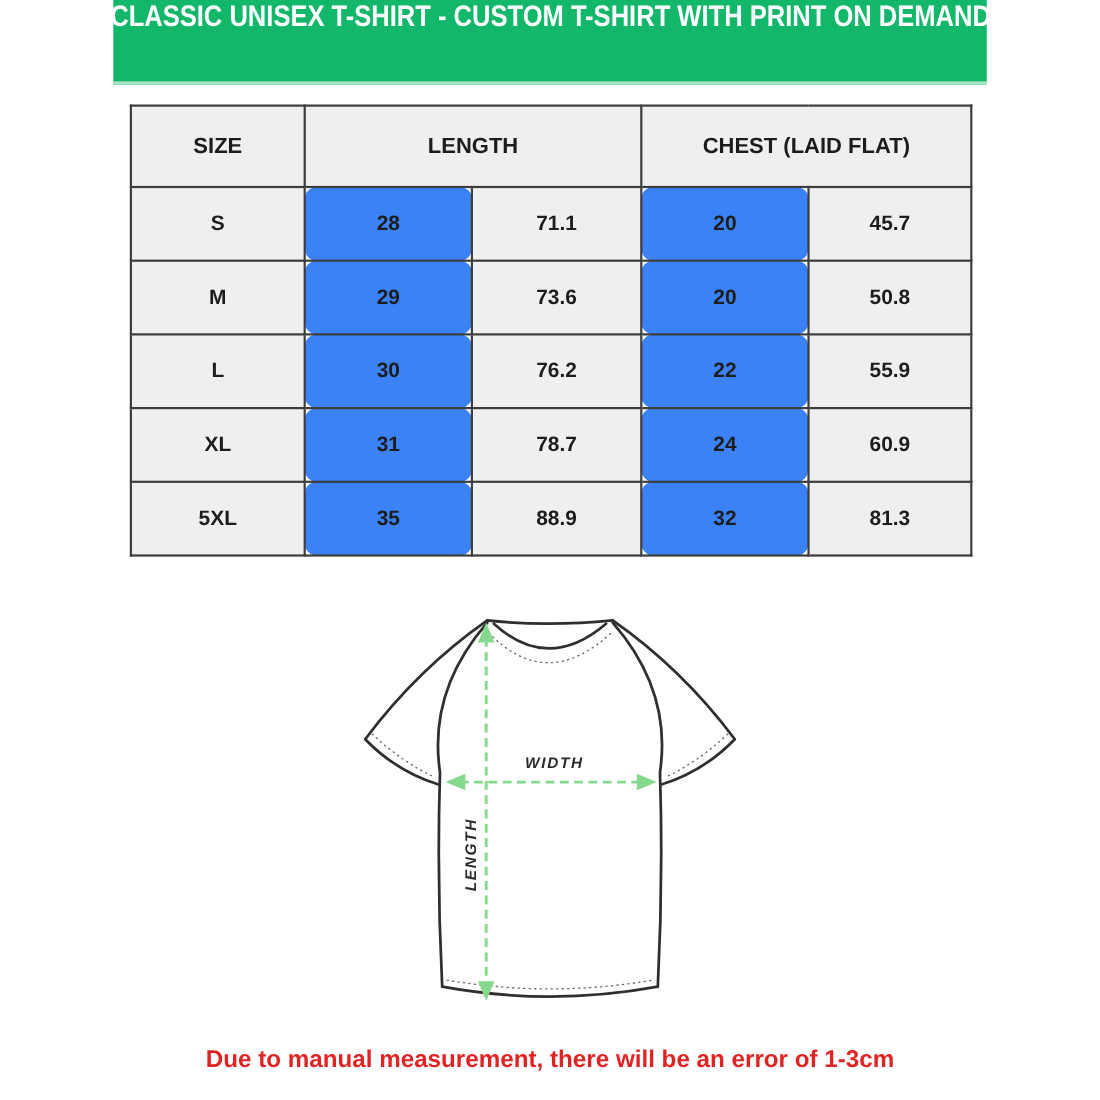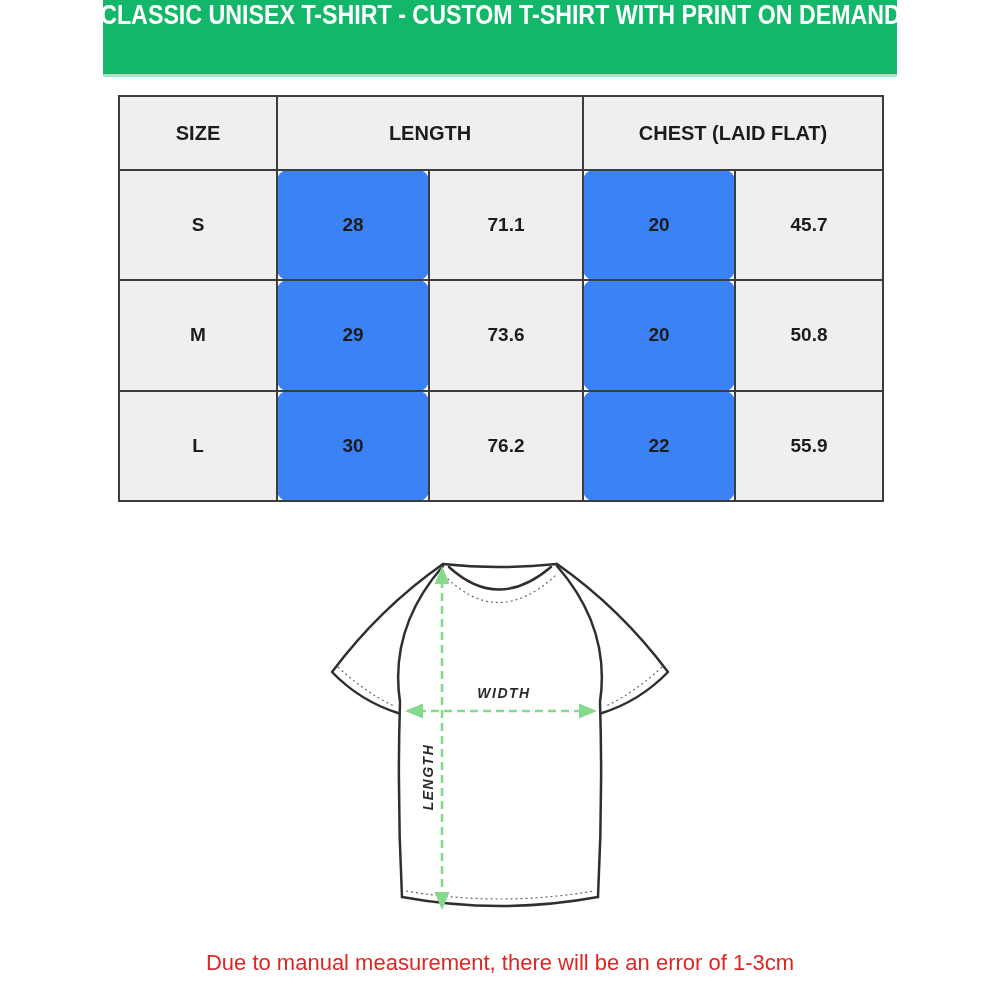--- a/index.html
+++ b/index.html
@@ -43,21 +43,21 @@
   .diagram { position:absolute; left:300px; top:540px; width:400px; height:400px;font-style:italic; }
   .diagram svg { display:block; }
   .dim-label {
     font-family:"Liberation Sans", sans-serif;
     font-size:14px; font-weight:bold; letter-spacing:1.5px; fill:#2b2b2b;
   }
 
   
   .footer-note {
     position:absolute; left:0; top:950px; width:1000px;
-    text-align:center; color:#e02424; font-weight:normal; font-size:22px;
+    text-align:center; color:#e02424; font-weight:bold; font-size:22px;
   }
 </style>
 </head>
 <body>
 
 <div class="banner">
   <div class="banner-title">CLASSIC UNISEX T-SHIRT - CUSTOM T-SHIRT WITH PRINT ON DEMAND</div>
 </div>
 
 <table class="size-table">
@@ -89,20 +89,34 @@
       <td class="c-gray thin-left">73.6</td>
       <td class="c-white">20</td>
       <td class="c-gray thin-left">50.8</td>
     </tr>
     <tr>
       <td class="c-gray">L</td>
       <td class="c-white">30</td>
       <td class="c-gray thin-left">76.2</td>
       <td class="c-white">22</td>
       <td class="c-gray thin-left">55.9</td>
+    </tr>
+    <tr>
+      <td class="c-gray">XL</td>
+      <td class="c-white">31</td>
+      <td class="c-gray thin-left">78.7</td>
+      <td class="c-white">24</td>
+      <td class="c-gray thin-left">60.9</td>
+    </tr>
+    <tr>
+      <td class="c-gray">5XL</td>
+      <td class="c-white">35</td>
+      <td class="c-gray thin-left">88.9</td>
+      <td class="c-white">32</td>
+      <td class="c-gray thin-left">81.3</td>
     </tr>
   </tbody>
 </table>
 
 <div class="diagram">
   <svg width="400" height="400" viewBox="300 540 400 400">
 
     <g fill="#ffffff" stroke="#2f2f2f" stroke-width="2.5" stroke-linecap="round" stroke-linejoin="round">
 
       <path d="M 443,564 Q 380,608 332,672 Q 360,701 398,713" fill="none"></path>

